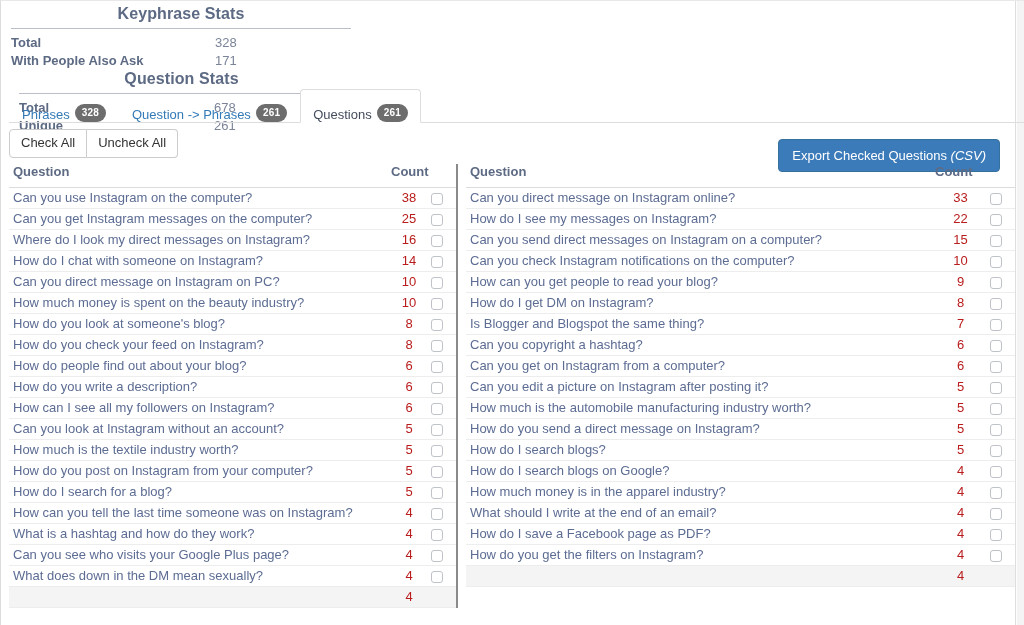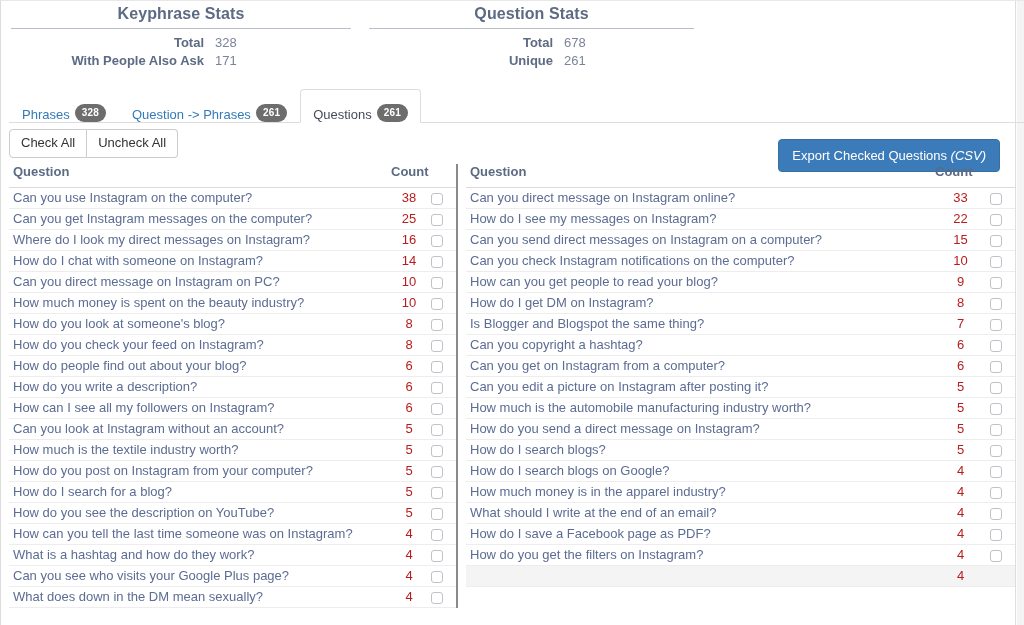--- a/index.html
+++ b/index.html
@@ -45,20 +45,21 @@
     height: 625px;
     background: #f4f4f4;
   }
 
   
   .stats-row {
     display: flex;
     padding: 4px 0 0 0;
     height: 78px;
     box-sizing: border-box;
+    flex-direction: column;
   }
   .stats-panel {
     box-sizing: border-box;
   }
   .stats-panel.left  { width: 340px; margin-left: 10px;}
   .stats-panel.right { width: 325px; margin-left: 18px;}
   .stats-title {
     text-align: center;
     font-size: 16px;
     font-weight: bold;
@@ -71,21 +72,21 @@
     width: 100%;
     border-collapse: collapse;
     margin-top: 5px;
   }
   .stats-table td {
     font-size: 13px;
     padding: 1px 0;
     line-height: 16px;
   }
   .stats-table td.lbl {
-    text-align: right;
+    text-align: left;
     font-weight: bold;
     color: #5d6a84;
     width: 60%;
     padding-right: 11px;
     white-space: nowrap;
     margin-top: 28px;
   }
   .stats-table td.val {
     text-align: left;
     color: #7b8499;
@@ -405,25 +406,20 @@
               <td class="q"><a>How do you post on Instagram from your computer?</a></td>
               <td class="cnt">5</td>
               <td class="chk"><span class="cb"></span></td>
             </tr>
             <tr class="row">
               <td class="q"><a>How do I search for a blog?</a></td>
               <td class="cnt">5</td>
               <td class="chk"><span class="cb"></span></td>
             </tr>
             <tr class="row">
-              <td class="q"><a>How do you see the description on YouTube?</a></td>
-              <td class="cnt">5</td>
-              <td class="chk"><span class="cb"></span></td>
-            </tr>
-            <tr class="row">
               <td class="q"><a>How can you tell the last time someone was on Instagram?</a></td>
               <td class="cnt">4</td>
               <td class="chk"><span class="cb"></span></td>
             </tr>
             <tr class="row">
               <td class="q"><a>What is a hashtag and how do they work?</a></td>
               <td class="cnt">4</td>
               <td class="chk"><span class="cb"></span></td>
             </tr>
             <tr class="row">

